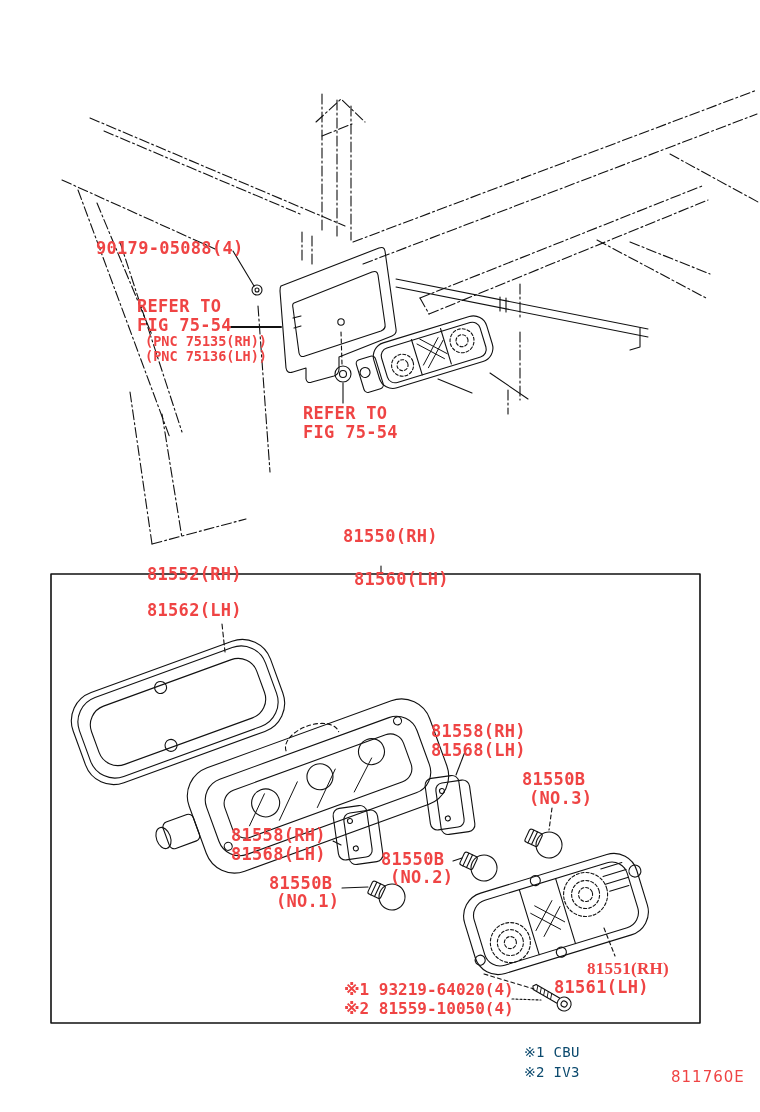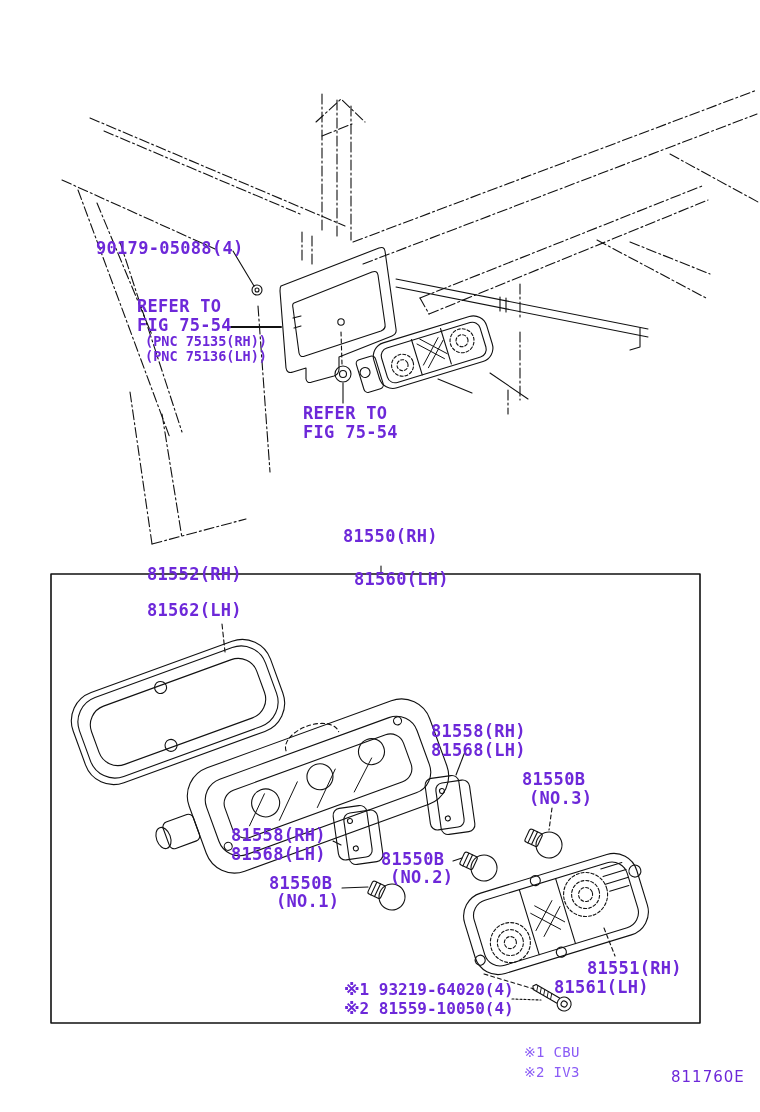--- a/index.html
+++ b/index.html
@@ -1,25 +1,25 @@
 <!DOCTYPE html>
 <html><head>
 <meta charset="utf-8">
 <style>
   html,body{margin:0;padding:0;background:#fff;}
   #stage{position:relative;width:760px;height:1112px;background:#fff;overflow:hidden;
          font-family:"DejaVu Sans Mono","DejaVu Sans",monospace;}
   svg{position:absolute;left:0;top:0;}
   .lbl{position:absolute;font-weight:bold;font-size:17px;line-height:19px;
-       letter-spacing:0.3px;color:#6d28d9;white-space:pre;}
+       letter-spacing:0.3px;color:#ef4444;white-space:pre;}
   .lbl-sm{font-size:13.5px;line-height:15px;letter-spacing:0;}
   .lbl-note{font-size:16px;letter-spacing:0;}
-  .lbl-foot{font-weight:normal;font-size:14px;line-height:20px;color:#8b5cf6;}
+  .lbl-foot{font-weight:normal;font-size:14px;line-height:20px;color:#0c4a6e;}
   .lbl-code{font-family:"DejaVu Sans","Liberation Sans",sans-serif;font-weight:normal;
-            font-size:15px;color:#6d28d9;letter-spacing:1px;}
+            font-size:15px;color:#ef4444;letter-spacing:1px;}
 </style>
 </head>
 <body>
 
 <div id="stage">
 
   <svg width="760" height="1112" viewBox="0 0 760 1112">
     <g stroke="#111" fill="none" stroke-width="1.1" stroke-linecap="round" stroke-linejoin="round">
 
       <g stroke-dasharray="10 3 2 3">
@@ -221,21 +221,21 @@
 
   <div class="lbl" style="left:231px;top:826px;">81558(RH)</div>
   <div class="lbl" style="left:231px;top:845px;">81568(LH)</div>
 
   <div class="lbl" style="left:381px;top:850px;">81550B</div>
   <div class="lbl" style="left:390px;top:868px;">(NO.2)</div>
 
   <div class="lbl" style="left:269px;top:874px;">81550B</div>
   <div class="lbl" style="left:276px;top:892px;text-align:center;">(NO.1)</div>
 
-  <div class="lbl" style="left:587px;top:959px;">81551(RH)</div>
+  <div class="lbl" style="left:587px;top:959px;font-family:Liberation Serif, serif;">81551(RH)</div>
   <div class="lbl" style="left:554px;top:978px;">81561(LH)</div>
 
   <div class="lbl lbl-note" style="left:344px;top:980px;">※1 93219-64020(4)</div>
   <div class="lbl lbl-note" style="left:344px;top:999px;">※2 81559-10050(4)</div>
 
   <div class="lbl lbl-foot" style="left:524px;top:1042px;">※1 CBU</div>
   <div class="lbl lbl-foot" style="left:524px;top:1062px;">※2 IV3</div>
 
   <div class="lbl lbl-code" style="left:671px;top:1068px;">811760E</div>
 </div>

